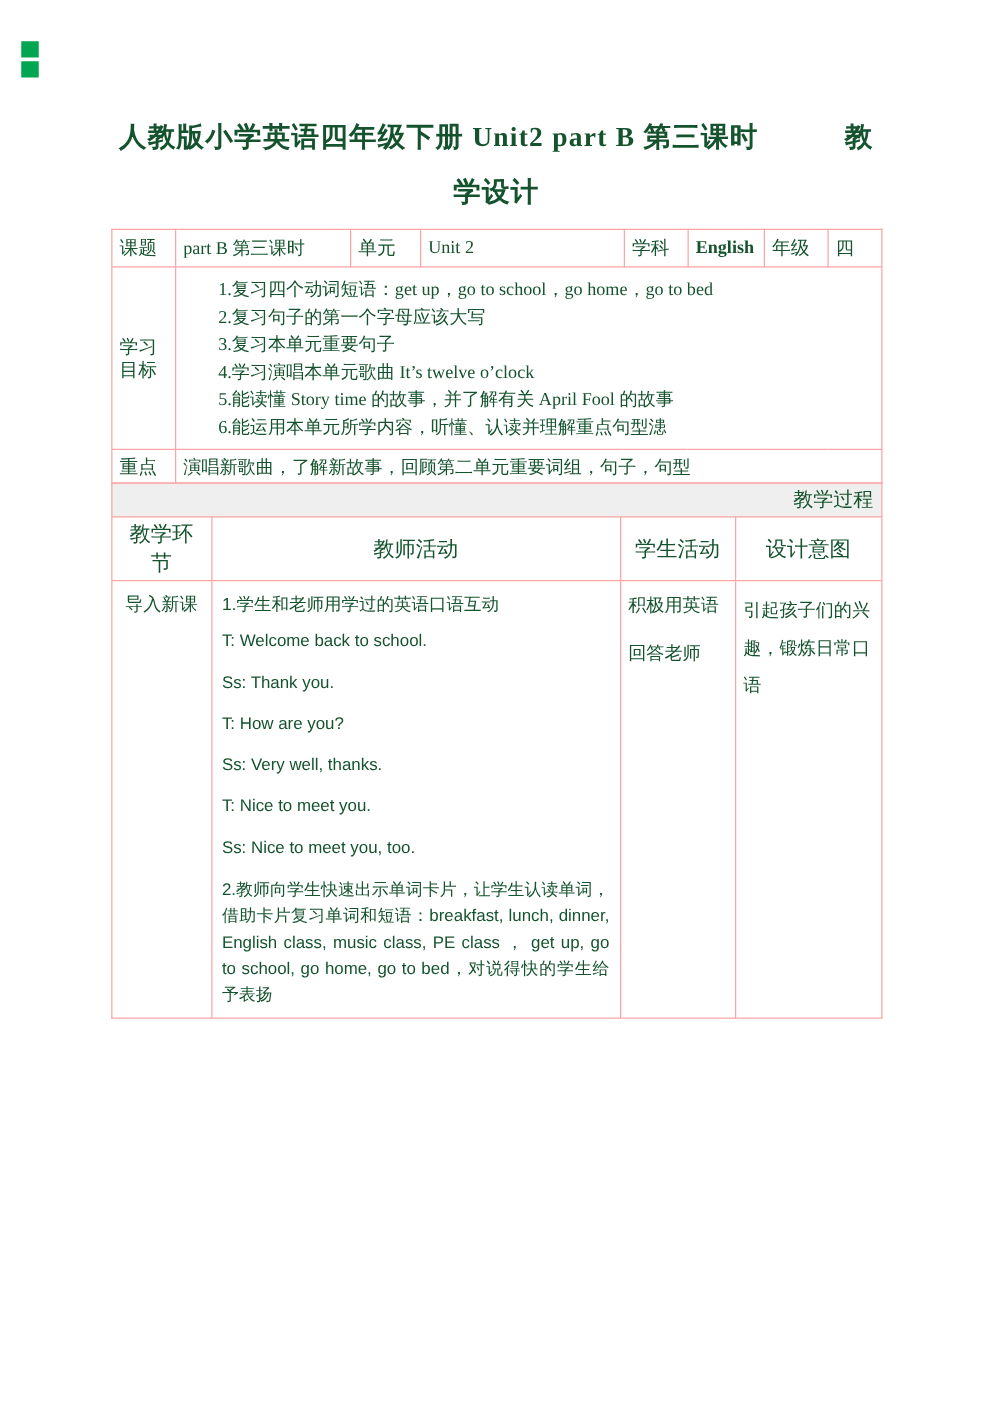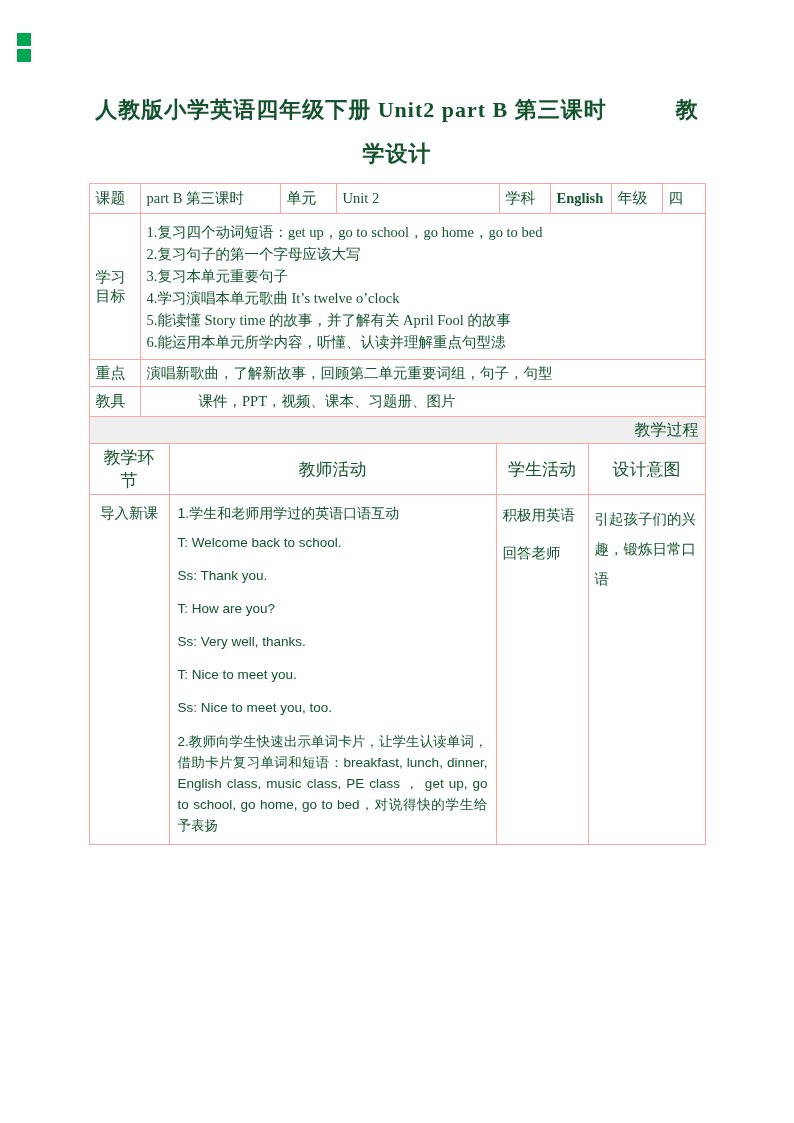--- a/index.html
+++ b/index.html
@@ -21,21 +21,21 @@
   table.process-table { margin-top:-1px; }
   td {
     border:1px solid #fca5a5; font-size:14.5px; padding:2px 6px;
     vertical-align:middle; word-wrap:break-word; overflow-wrap:break-word;
   }
   .meta-row td { height:30px; }
   .bold { font-weight:bold; }
   .lbl { font-size:15px; }
   .goals-row td { height:146px; }
   .goals-content { vertical-align:middle; }
-  .goal-line { display:block; line-height:22px; }
+  .goal-line { display:block; line-height:22px;margin-left:28px; }
   .key-row td { height:27px;font-family:Liberation Serif, serif; }
   .diff-row td { height:76px; vertical-align:top; padding-top:4px; }
   .diff-line { display:block; line-height:21px; }
   .aids-row td { height:30px; }
   .aids-content { padding-left:58px; }
   .process-title-cell {
     height:27px; text-align:right; background:#efefef; font-size:16px;
   }
   .col-header-row td { height:28px; text-align:center; font-size:17px; }
   .main-row td { height:314px; vertical-align:top; }
@@ -96,24 +96,20 @@
         <span class="goal-line">3.复习本单元重要句子</span>
         <span class="goal-line">4.学习演唱本单元歌曲 It’s twelve o’clock</span>
         <span class="goal-line">5.能读懂 Story time 的故事，并了解有关 April Fool 的故事</span>
         <span class="goal-line">6.能运用本单元所学内容，听懂、认读并理解重点句型漶</span>
       </td>
     </tr>
     <tr class="key-row">
       <td class="lbl">重点</td>
       <td colspan="7">演唱新歌曲，了解新故事，回顾第二单元重要词组，句子，句型</td>
     </tr>
-    <tr class="aids-row">
-      <td class="lbl">教具</td>
-      <td colspan="7" class="aids-content">课件，PPT，视频、课本、习题册、图片</td>
-    </tr>
   </tbody>
     </table>
 
   <table class="process-table">
     <colgroup>
       <col style="width:80px">
         <col style="width:327px">
         <col style="width:92px">
         <col style="width:117px">
     </colgroup>

